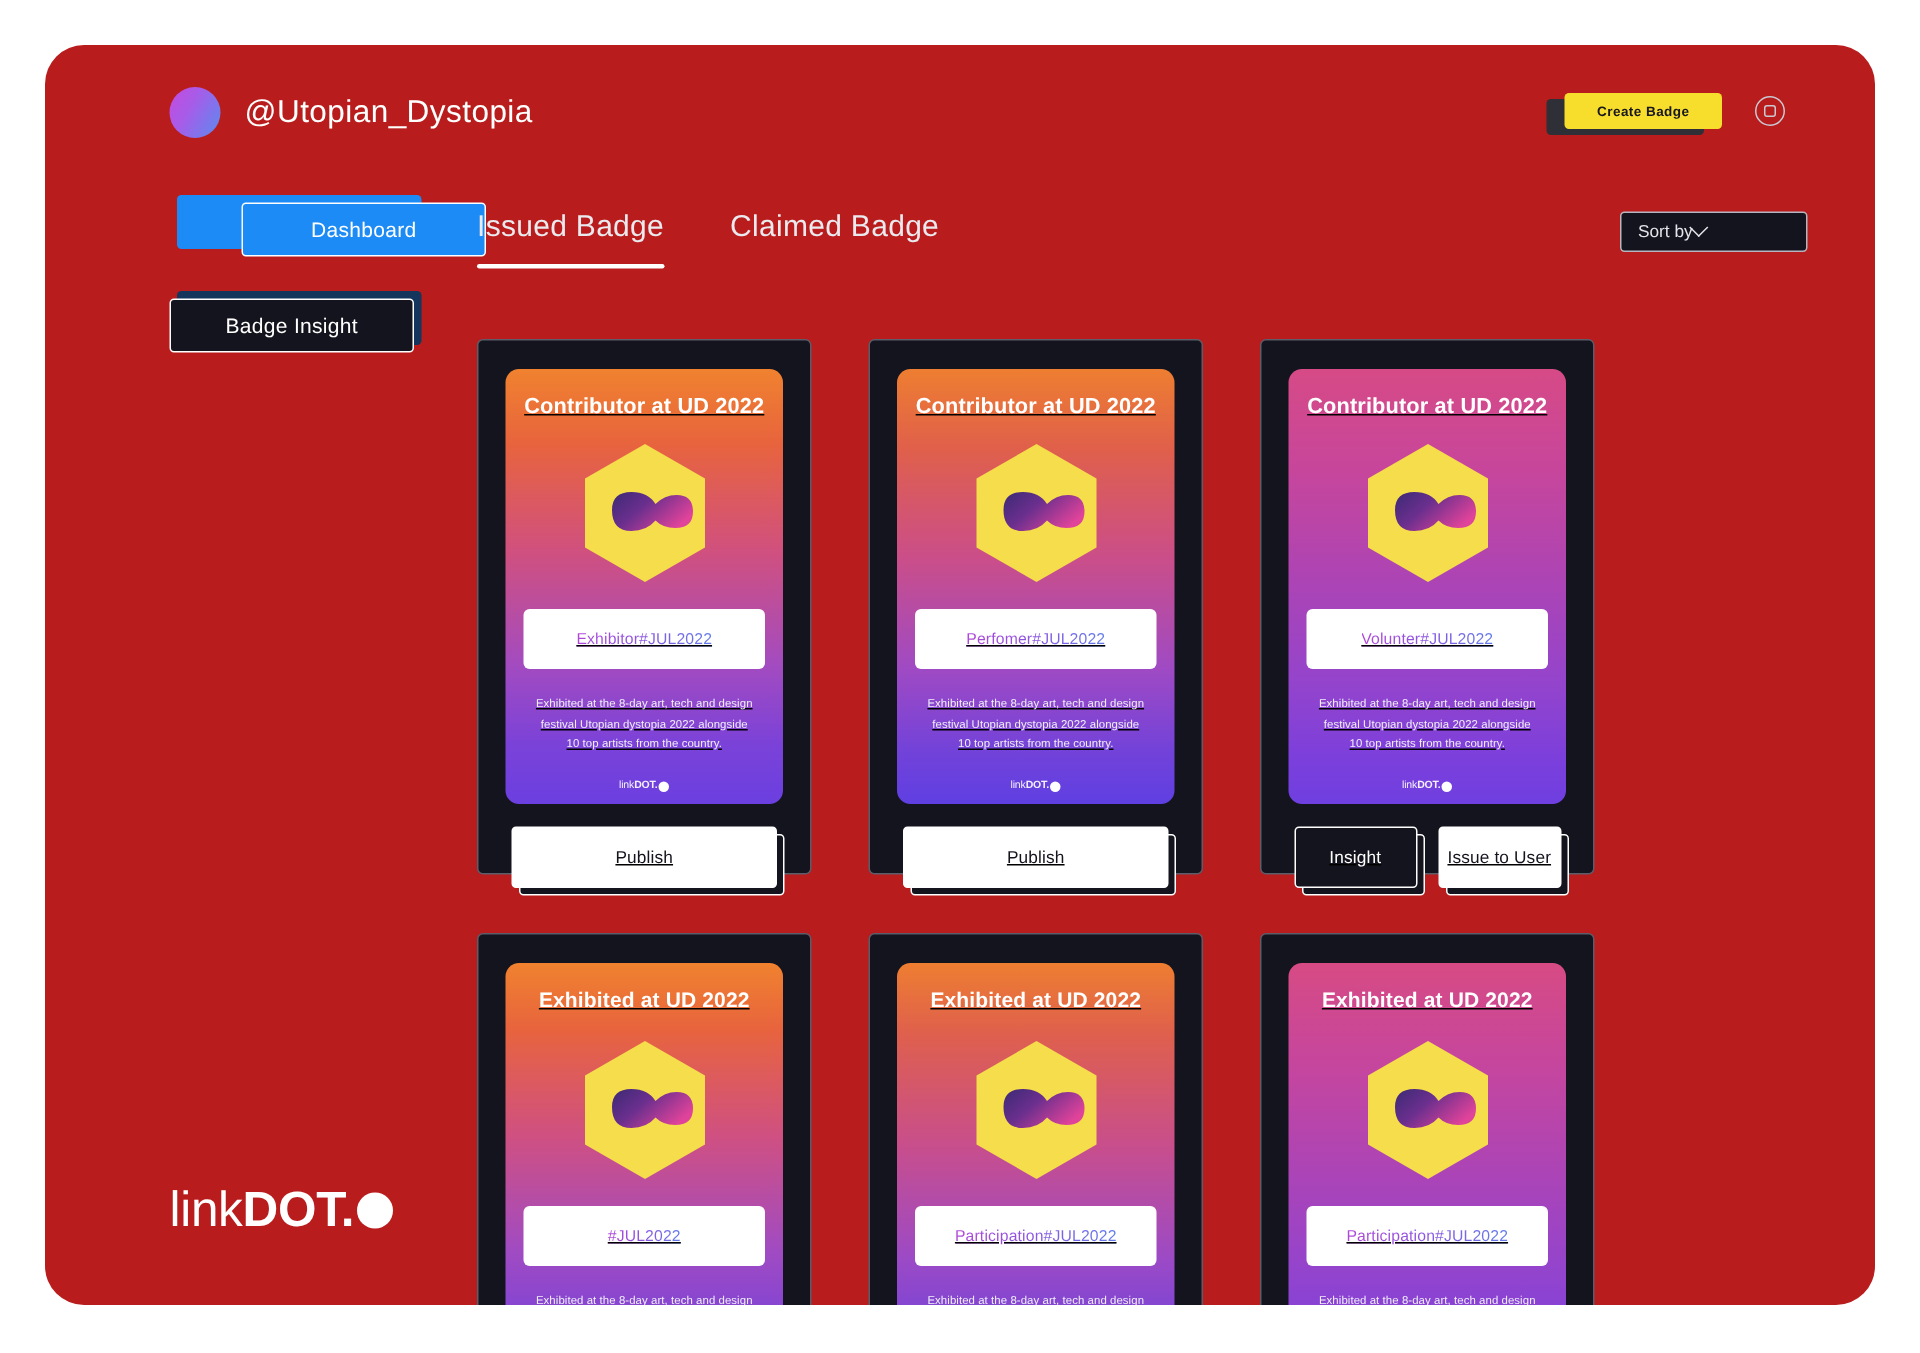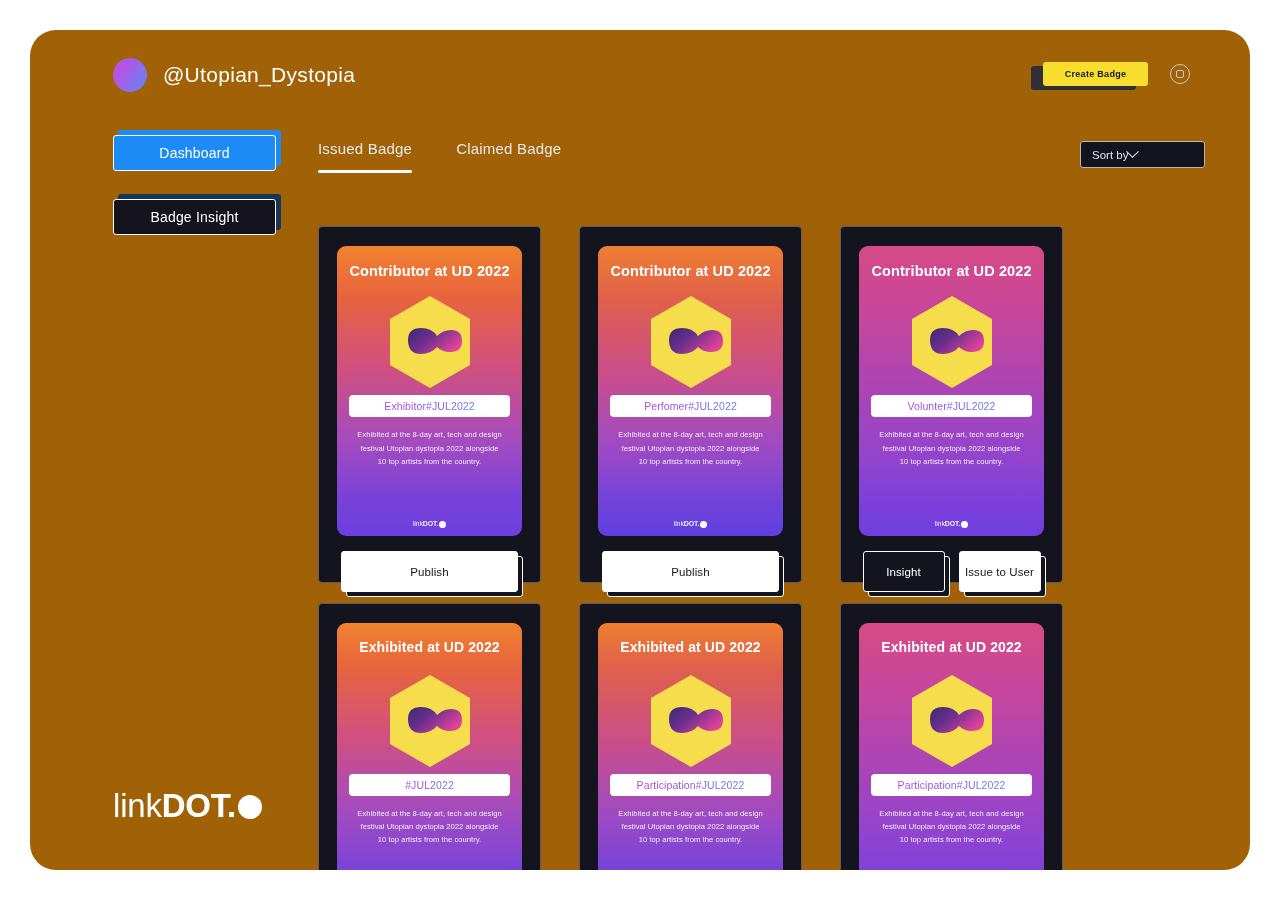--- a/index.html
+++ b/index.html
@@ -11,21 +11,21 @@
     font-family: "Liberation Sans", sans-serif;
     overflow: hidden;
   }
 
   .app-frame {
     position: absolute;
     left: 30px;
     top: 30px;
     width: 1220px;
     height: 840px;
-    background: #a16207;
+    background: #b91c1c;
     border-radius: 26px;
     overflow: hidden;
   }
 
   
   .header {
     position: absolute;
     left: 0; top: 0;
     width: 1220px;
     height: 92px;
@@ -124,20 +124,21 @@
     font-size: 14px;
     letter-spacing: 0.2px;
     cursor: pointer;
     display: flex;
     align-items: center;
     justify-content: center;
   }
   .nav-btn.active {
     background: #1d8bf5;
     color: #ffffff;
+    margin-left: 48px;
   }
   .nav-btn.idle {
     background: #14141e;
     color: #ffffff;
   }
 
   
   .footer-logo {
     position: absolute;
     left: 83px;
@@ -172,21 +173,21 @@
   .tabs-row {
     position: absolute;
     left: 0; top: 0;
     width: 932px;
     height: 58px;
   }
   .tabs { display: flex; gap: 44px; position: absolute; left: 0; top: 12px; }
   .tab {
     position: relative;
     color: #e9e9ee;
-    font-size: 15px;
+    font-size: 20px;
     letter-spacing: 0.2px;
     padding-bottom: 16px;
     cursor: pointer;
     background: none;
     border: none;
     font-family: "Liberation Sans", sans-serif;
   }
   .tab.active::after {
     content: "";
     position: absolute;
@@ -219,21 +220,22 @@
   }
 
   
   .grid {
     position: absolute;
     left: 0;
     top: 98px;
     width: 790px;
     display: flex;
     flex-wrap: wrap;
-    gap: 20px 38px;
+    gap: 39px 38px;
+    text-decoration: underline;
   }
   .card-slot {
     width: 223px;
     border: 1.2px solid #5c5c6a;
     border-radius: 4px;
     padding: 19px 18px 0 18px;
     background: #14141e;
   }
   .card-slot.tall { height: 357px; padding-bottom: 0; }
   .card-slot.short { height: 280px; overflow: hidden; }
@@ -265,23 +267,23 @@
 
   .hex-holder {
     display: flex;
     justify-content: center;
     margin-top: 12px;
   }
   .hex-holder.compact { margin-top: 14px; }
   .hex-svg { display: block; }
 
   .tag-pill {
-    margin: 5px auto;
+    margin: 16px auto;
     width: 161px;
-    height: 22px;
+    height: 40px;
     background: #ffffff;
     border-radius: 4px;
     display: flex;
     align-items: center;
     justify-content: center;
   }
   .tag-text {
     font-size: 10.5px;
     font-weight: 400;
     letter-spacing: 0.1px;

